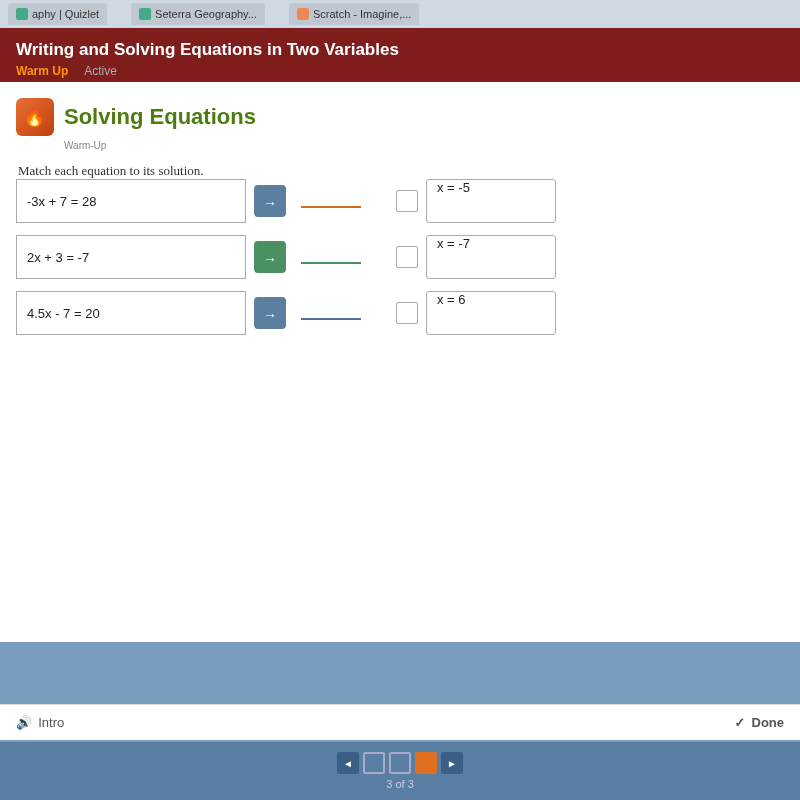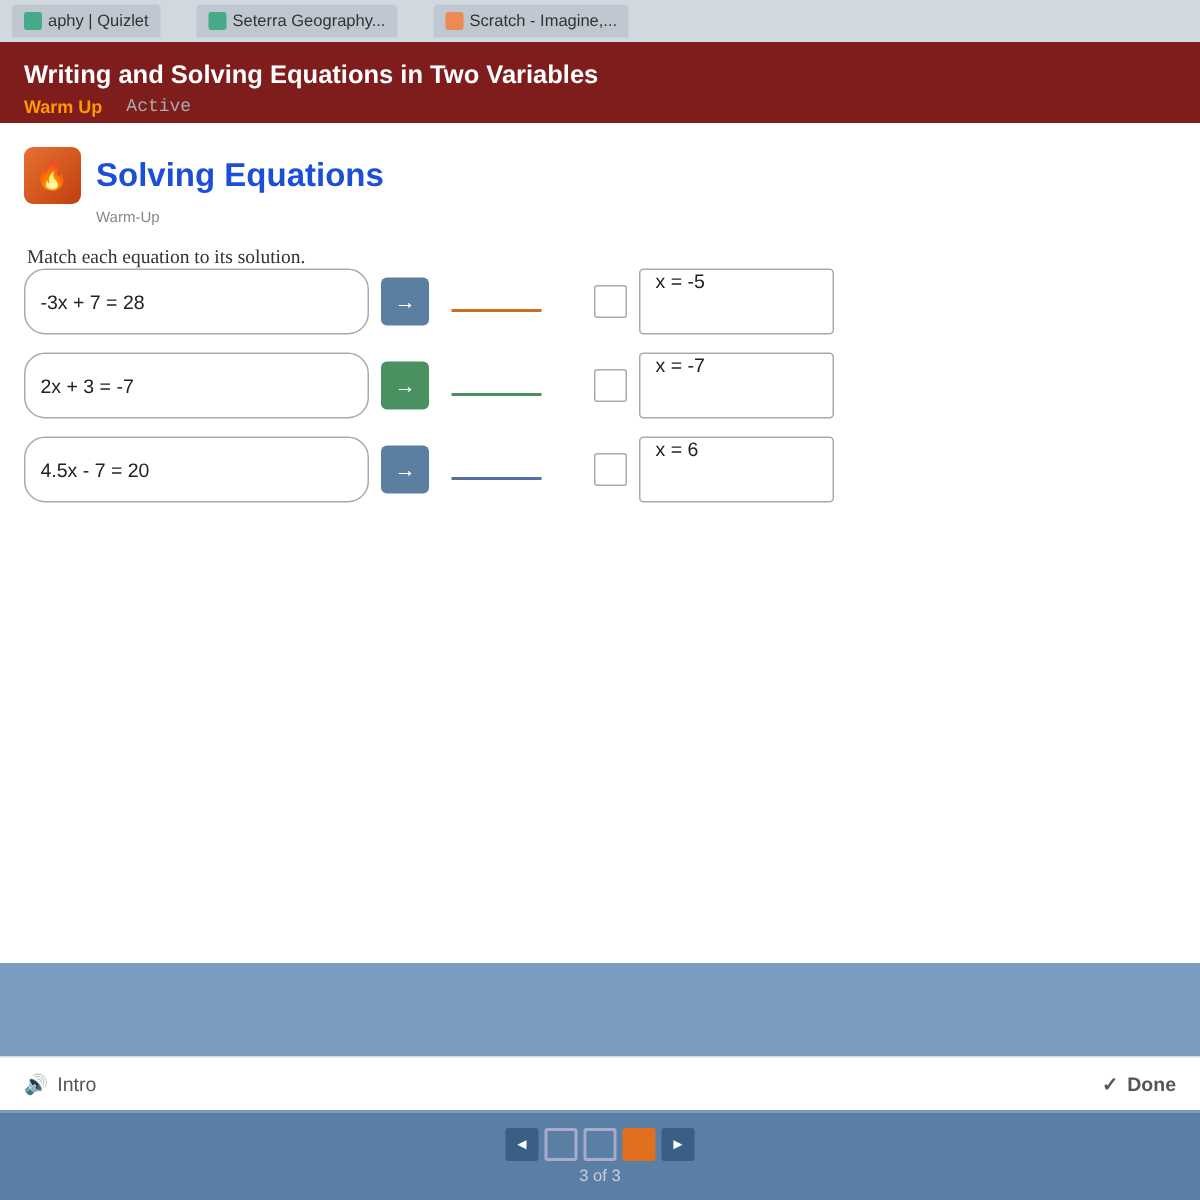--- a/index.html
+++ b/index.html
@@ -57,21 +57,20 @@
       gap: 16px;
       align-items: center;
       font-size: 12px;
     }
     .nav-warmup {
       color: #ff9800;
       font-weight: bold;
     }
     .nav-active {
       color: #aaa;
-      font-family: Liberation Mono, monospace;
     }
 
     
     .content-card {
       background: white;
       margin: 0;
       padding: 16px;
       min-height: 560px;
     }
 
@@ -90,21 +89,21 @@
       display: flex;
       align-items: center;
       justify-content: center;
       color: white;
       font-size: 18px;
       flex-shrink: 0;
     }
     .card-title {
       font-size: 22px;
       font-weight: bold;
-      color: #1d4ed8;
+      color: #4d7c0f;
     }
     .warmup-label {
       font-size: 10px;
       color: #888;
       margin-left: 48px;
       margin-bottom: 12px;
     }
 
     
     .instructions {
@@ -125,21 +124,21 @@
     .equation-row {
       display: flex;
       align-items: center;
       margin-bottom: 12px;
     }
 
     .equation-box {
       width: 230px;
       height: 44px;
       border: 1.5px solid #aaa;
-      border-radius: 14px;
+      border-radius: 0;
       display: flex;
       align-items: center;
       padding: 0 10px;
       font-size: 13px;
       color: #222;
       background: white;
       position: relative;
     }
 
     .arrow-button {

